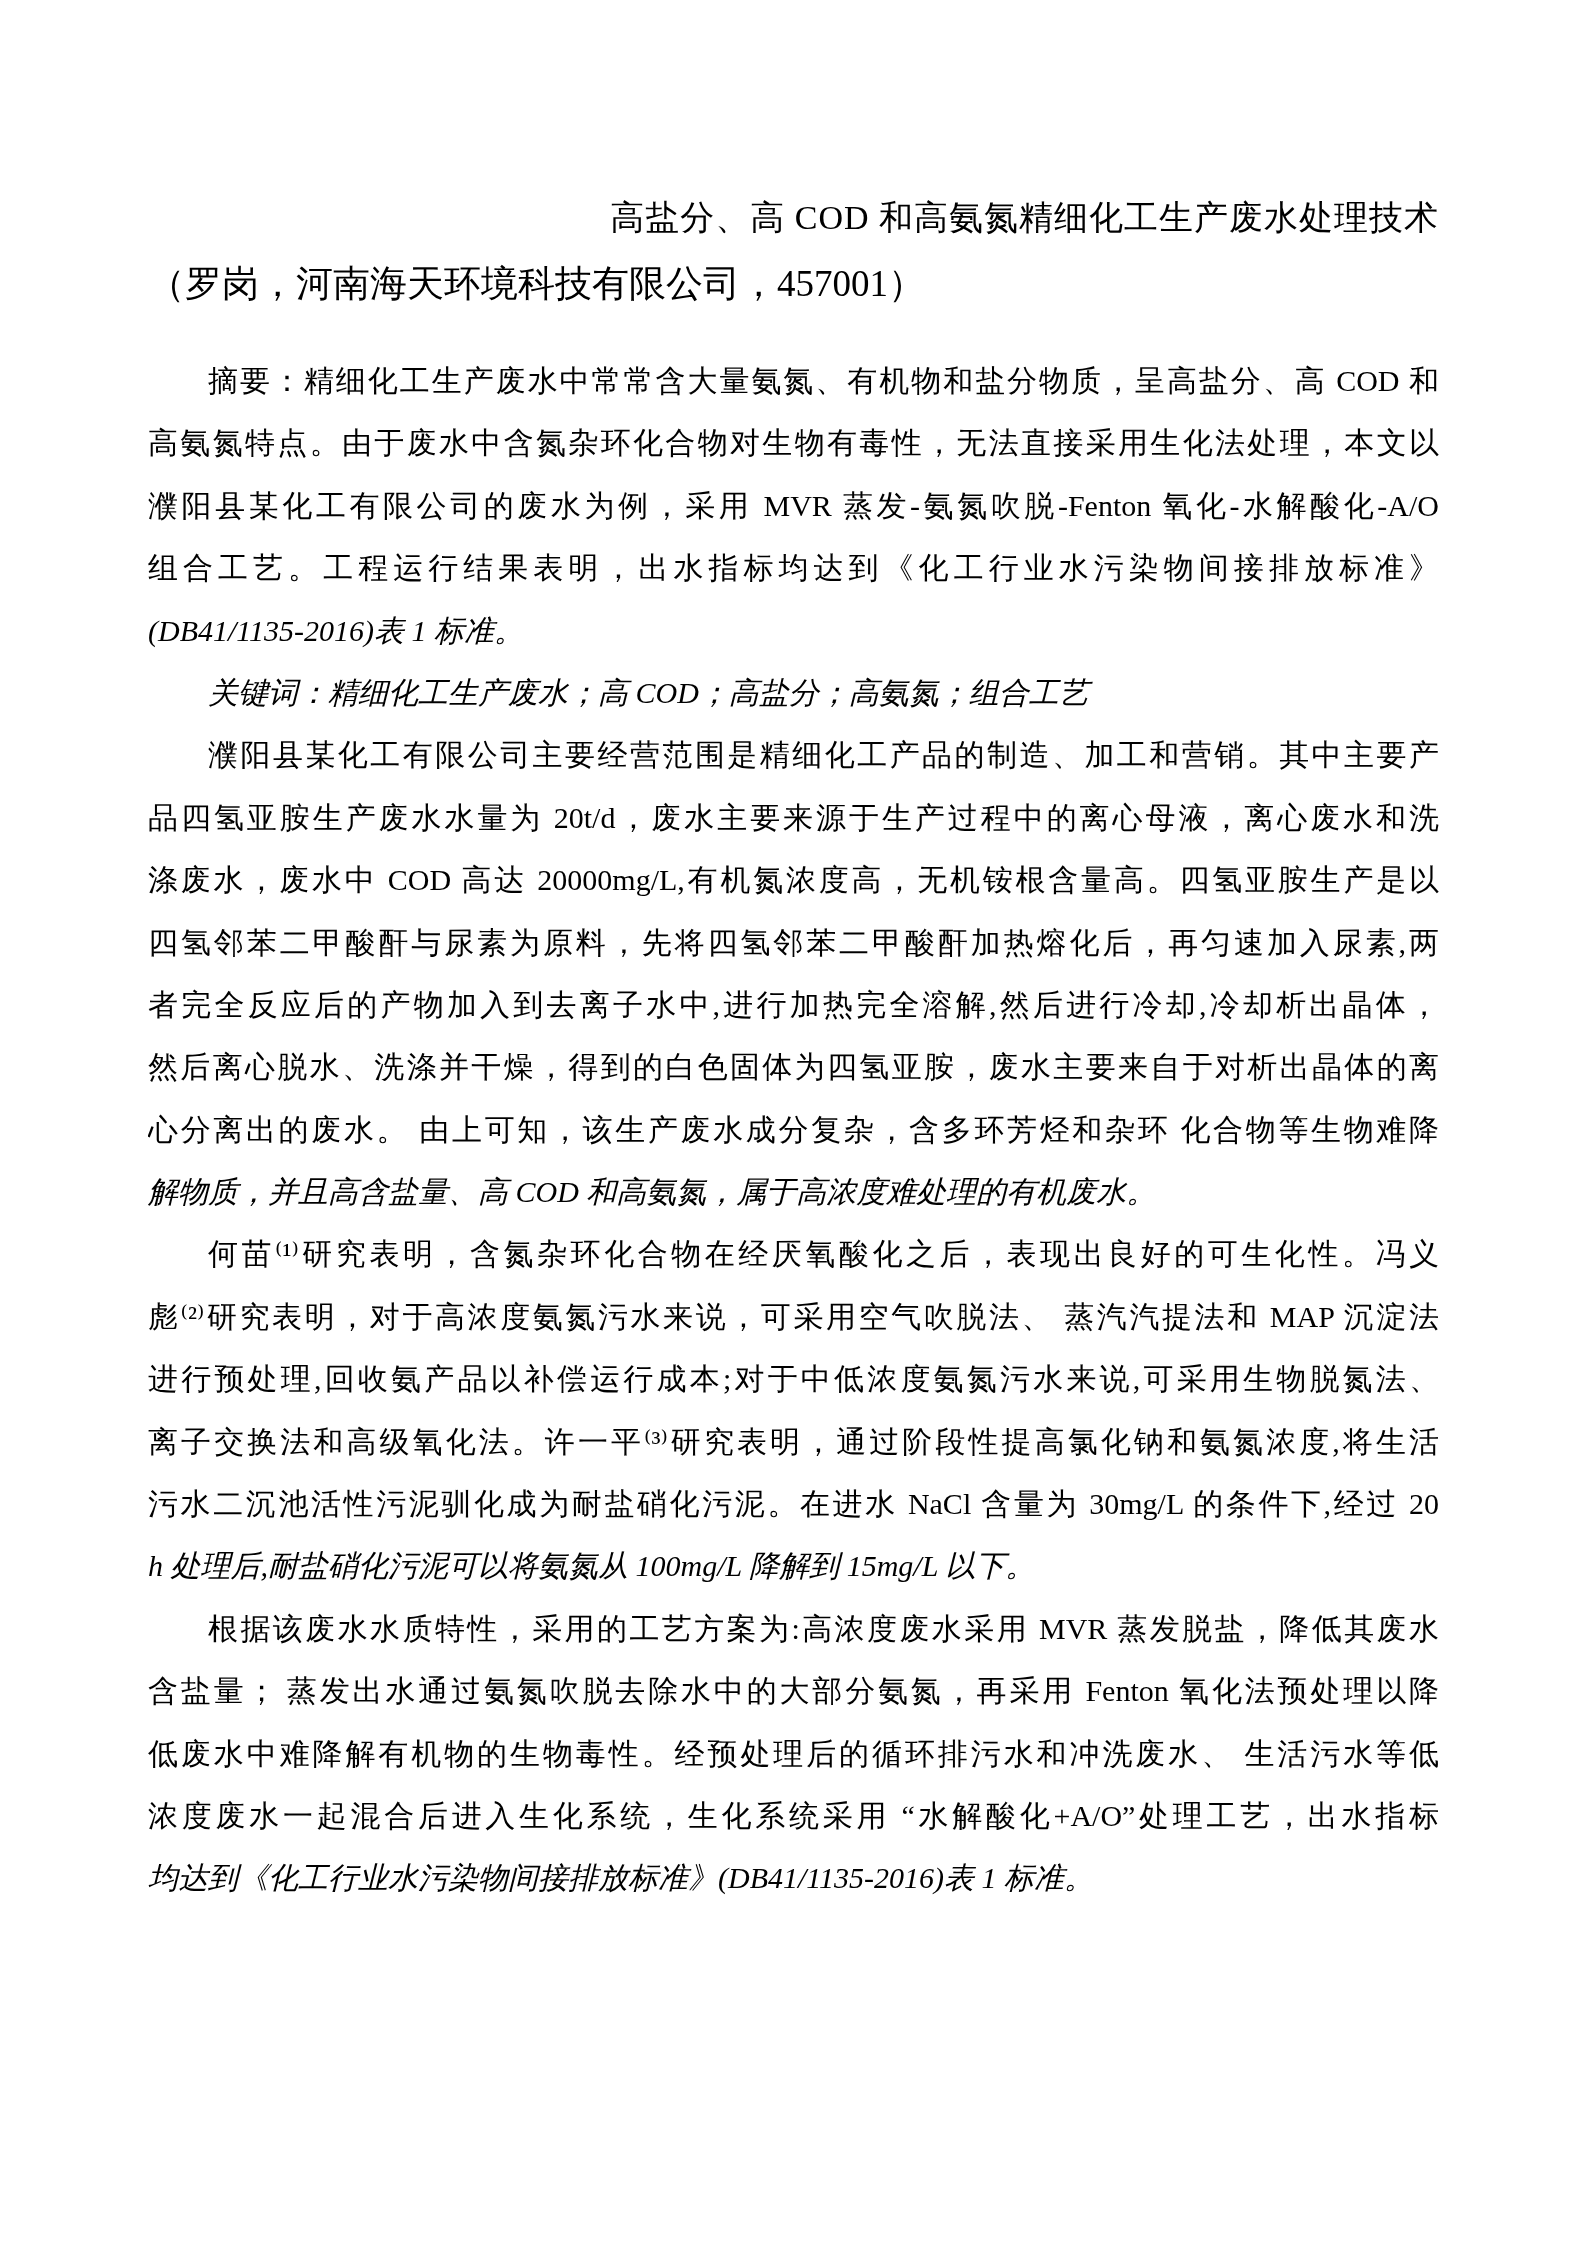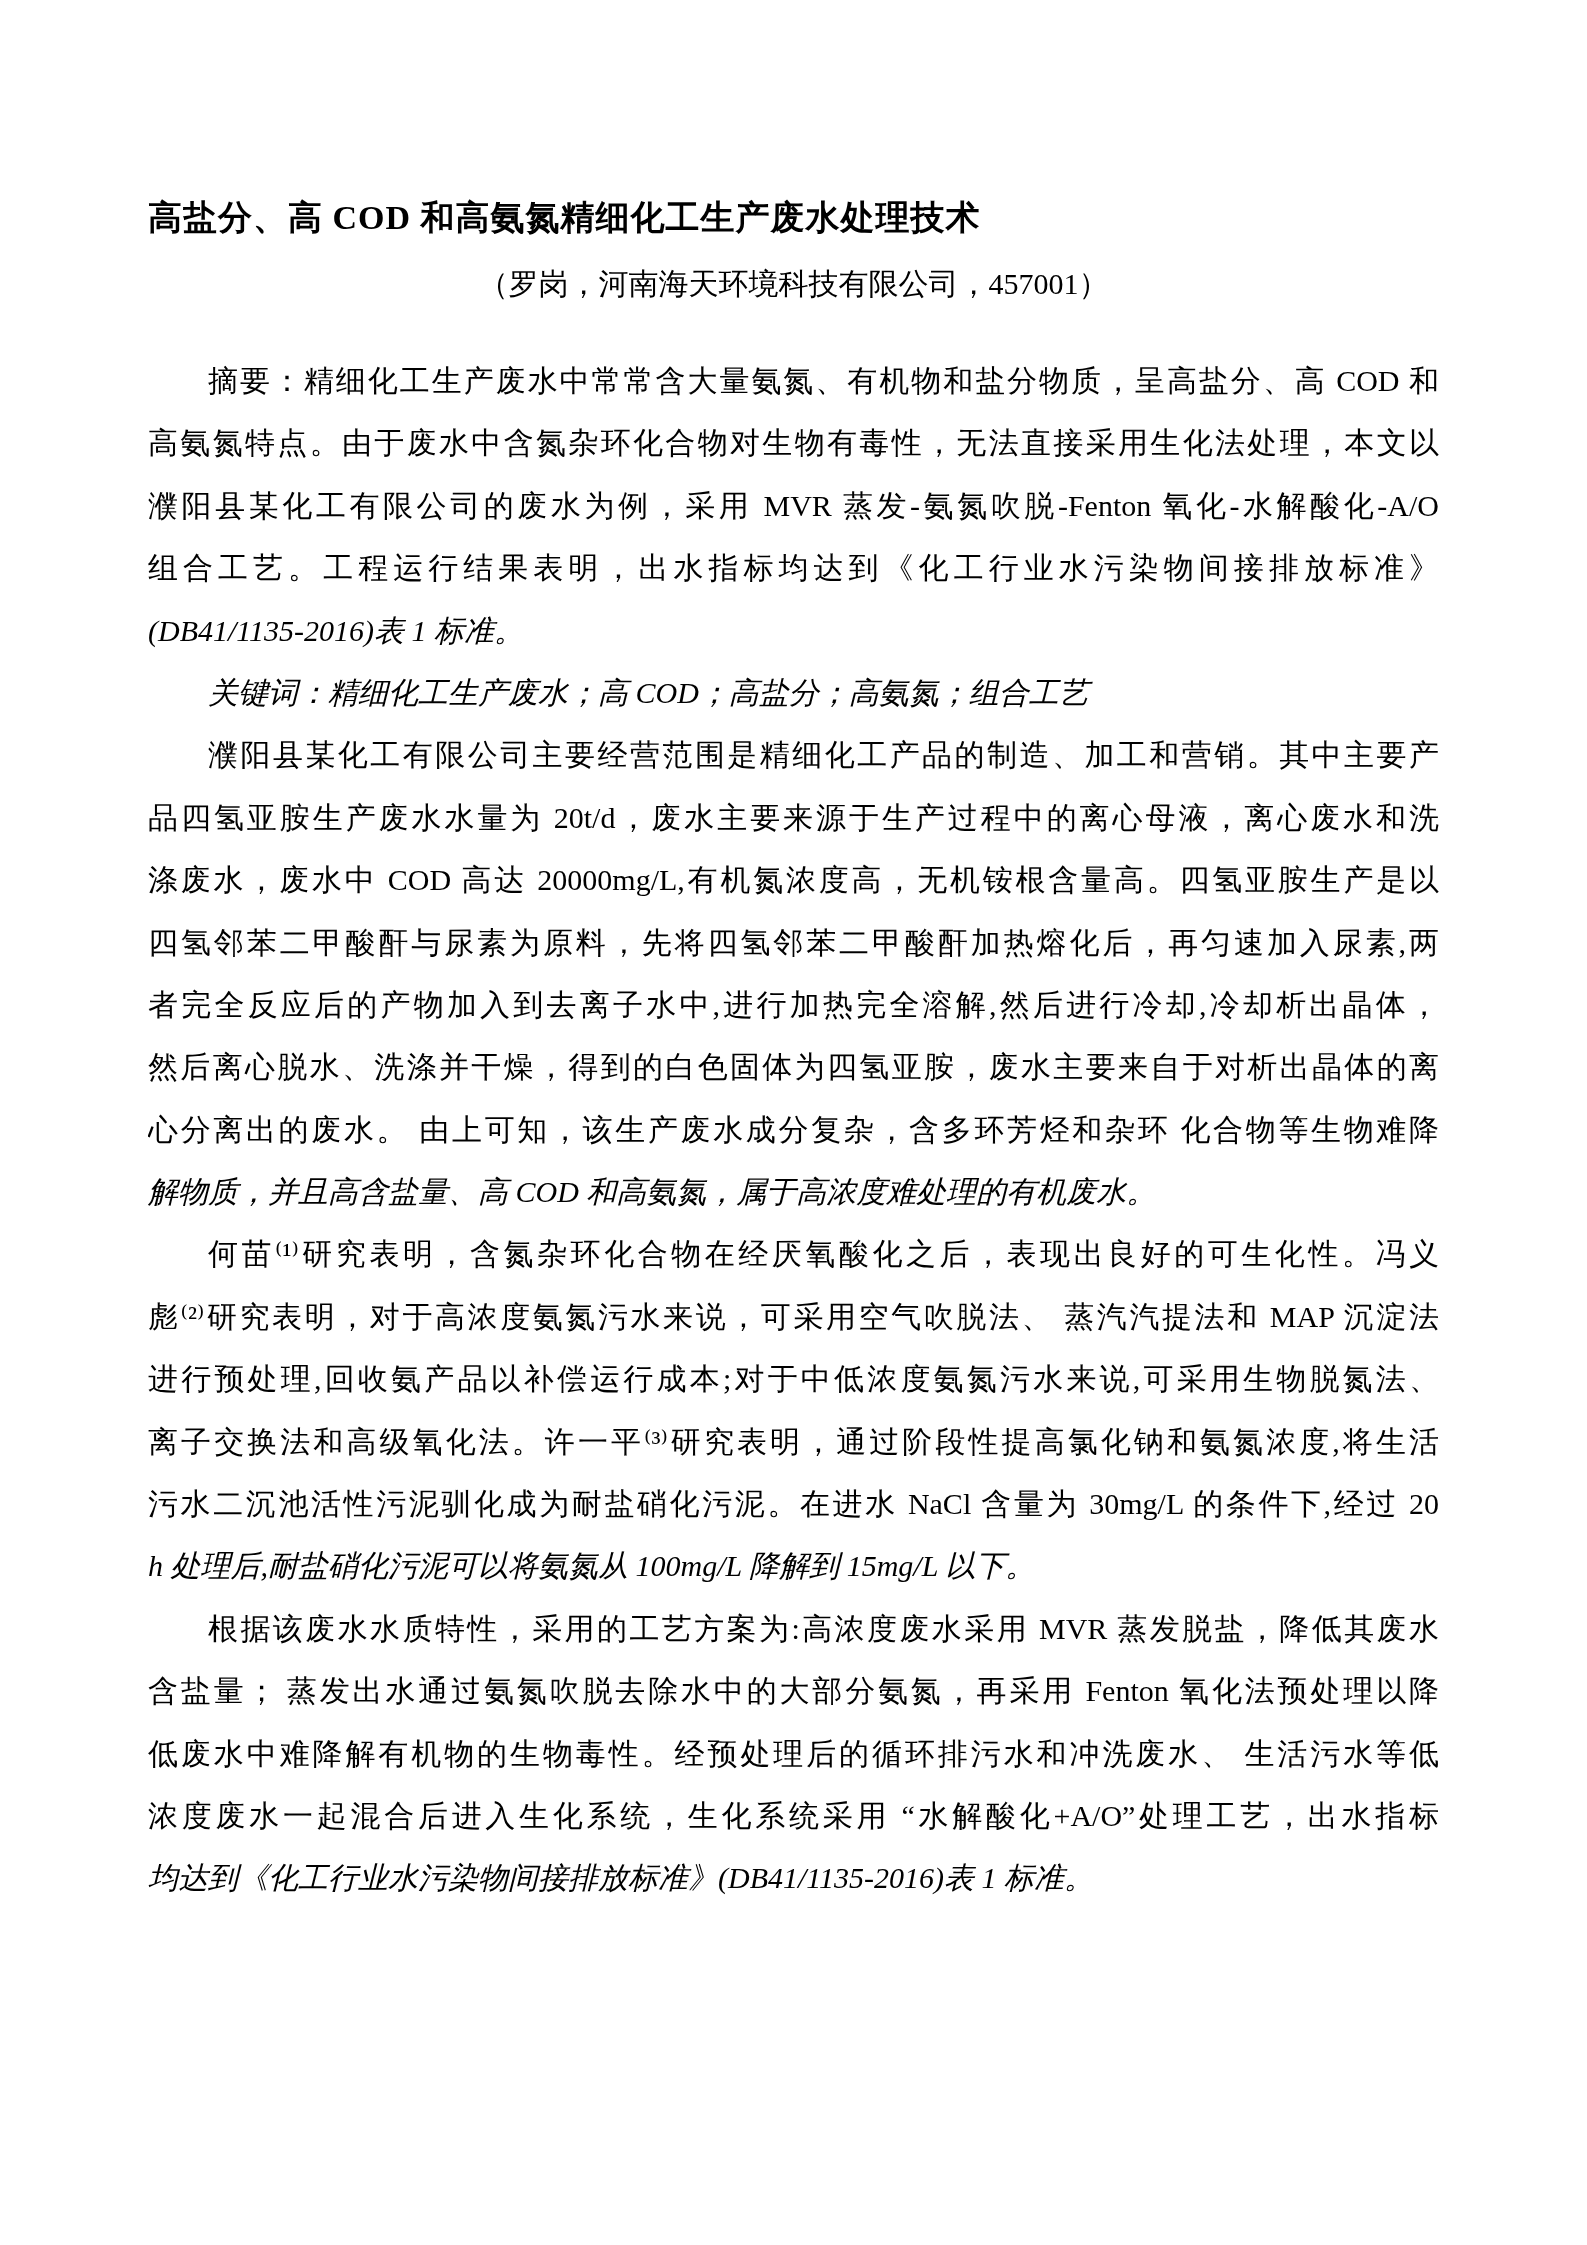--- a/index.html
+++ b/index.html
@@ -13,28 +13,28 @@
     background: var(--bg);
     color: var(--ink);
     font-family: "Liberation Serif", "DejaVu Serif", serif;
     overflow: hidden;
   }
   .content {
     padding: 196px 148px 0 148px;
   }
   .title {
     font-size: 34px;
-    font-weight: bold;
-    text-align: left;
+    font-weight: normal;
+    text-align: right;
     line-height: 44px;
     letter-spacing: 1px;
   }
   .byline {
-    font-size: 30px;
-    text-align: center;
+    font-size: 37px;
+    text-align: left;
     line-height: 40px;
     margin-top: 24px;
   }
   .body-block {
     margin-top: 46px;
   }
   .paragraph { }
   .line {
     font-size: 30px;
     line-height: 62.4px;

